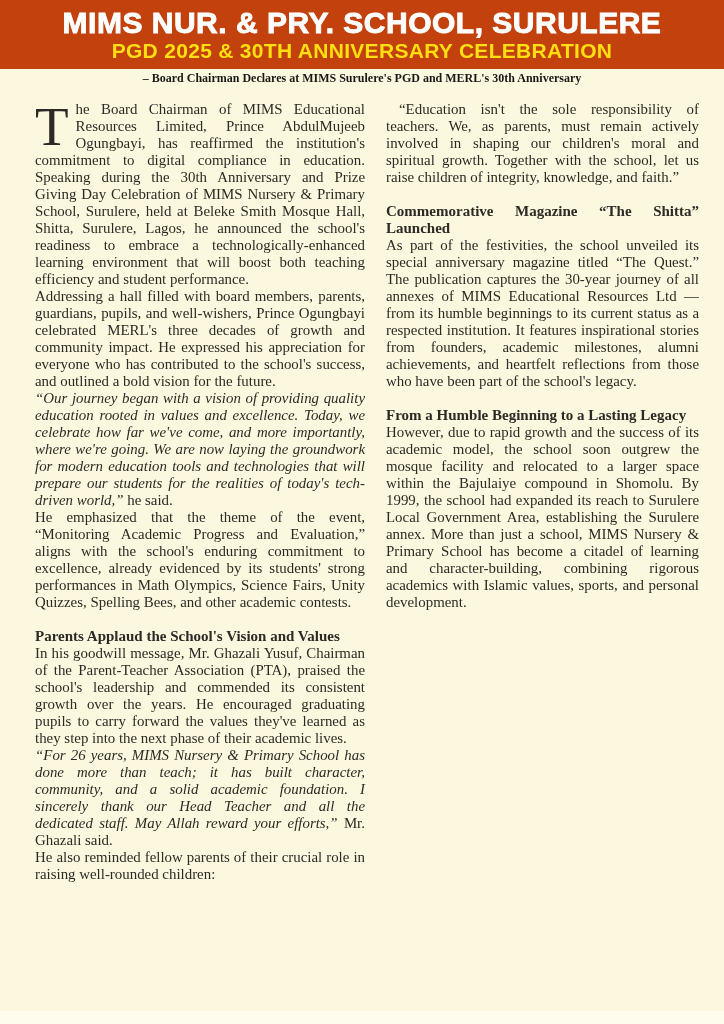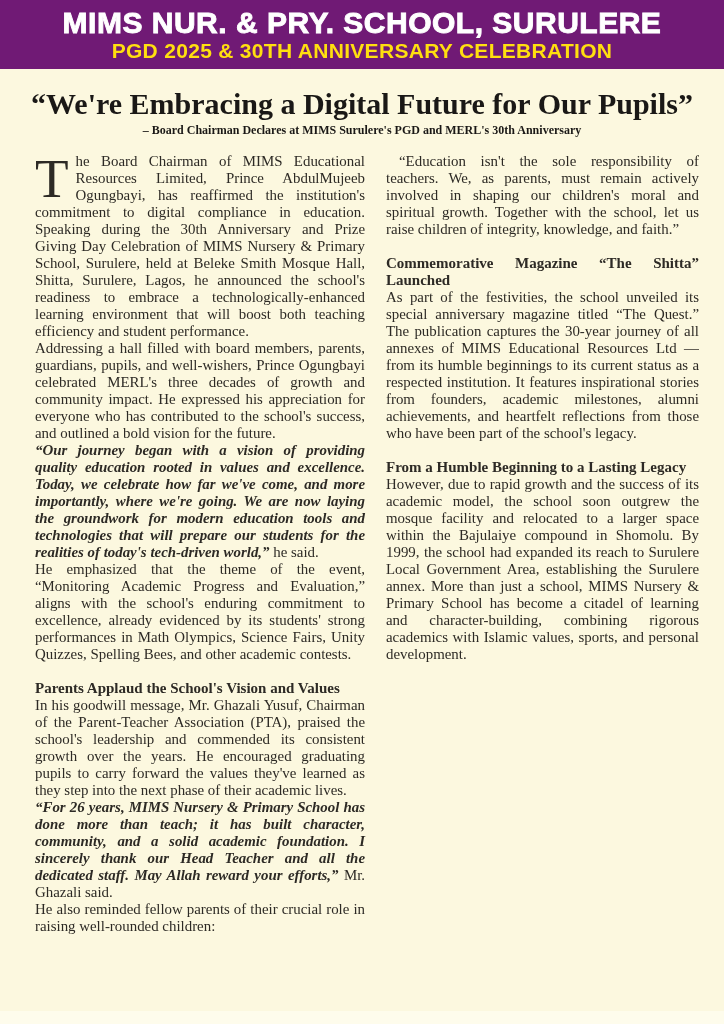--- a/index.html
+++ b/index.html
@@ -8,21 +8,21 @@
     width: 724px;
     height: 1024px;
     margin: 0 auto;
     background: #FCF8DF;
     font-family: "Liberation Serif", serif;
     color: #2D2A25;
     overflow: hidden;
   }
   
   .masthead {
-    background: #701a75;
+    background: #c2410c;
     text-align: center;
     padding: 6px 0 7px;
   }
   .masthead-title {
     font-family: "Liberation Sans", sans-serif;
     font-weight: 700;
     -webkit-text-stroke: 0.9px #FFFFFF;
     color: #FFFFFF;
     font-size: 30px;
     line-height: 33px;
@@ -62,21 +62,21 @@
   .col-left  { flex: 0 0 330px; }
   .col-right { flex: 1; }
   .col p { margin: 0; }
   .section-heading {
     font-size: 15px;
     line-height: 17px;
     font-weight: 700;
     margin: 17px 0 0;
     text-align: justify;
   }
-  .quote-para .q { font-weight: 700; font-style: italic; }
+  .quote-para .q { font-weight: 400; font-style: italic; }
   .dropcap {
     float: left;
     font-size: 55px;
     line-height: 45px;
     padding: 3px 7px 0 0;
     color: #2D2A25;
   }
   .indent-first { text-indent: 13px; }
   .page-bottom-strip {
     position: absolute;
@@ -89,21 +89,20 @@
 <body>
 
 <div class="page">
 
   <header class="masthead">
     <div class="masthead-title">MIMS NUR. &amp; PRY. SCHOOL, SURULERE</div>
     <div class="masthead-event">PGD 2025 &amp; 30TH ANNIVERSARY CELEBRATION</div>
   </header>
 
   <main>
-    <h1 class="headline">“We're Embracing a Digital Future for Our Pupils”</h1>
     <div class="byline">– Board Chairman Declares at MIMS Surulere's PGD and MERL's 30th Anniversary</div>
 
     <div class="columns">
 
       <div class="col col-left">
         <p class="lead-para">
           <span class="dropcap">T</span><span>he Board Chairman of MIMS Educational Resources Limited, Prince AbdulMujeeb Ogungbayi, has reaffirmed the institution's commitment to digital compliance in education. Speaking during the 30th Anniversary and Prize Giving Day Celebration of MIMS Nursery &amp; Primary School, Surulere, held at Beleke Smith Mosque Hall, Shitta, Surulere, Lagos, he announced the school's readiness to embrace a technologically-enhanced learning environment that will boost both teaching efficiency and student performance.</span>
         </p>
         <p>Addressing a hall filled with board members, parents, guardians, pupils, and well-wishers, Prince Ogungbayi celebrated MERL's three decades of growth and community impact. He expressed his appreciation for everyone who has contributed to the school's success, and outlined a bold vision for the future.</p>
         <p class="quote-para">

